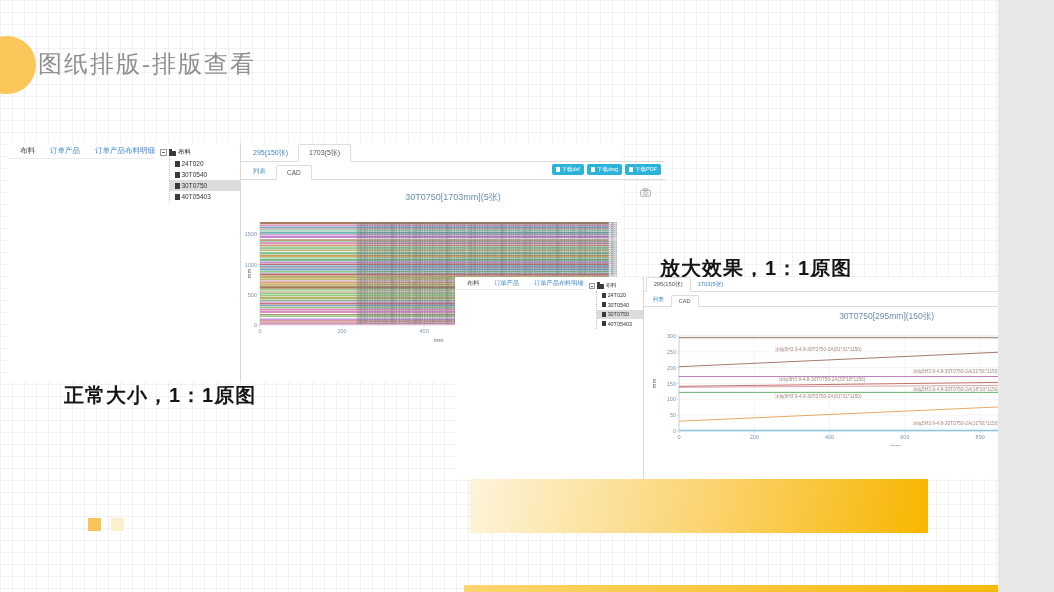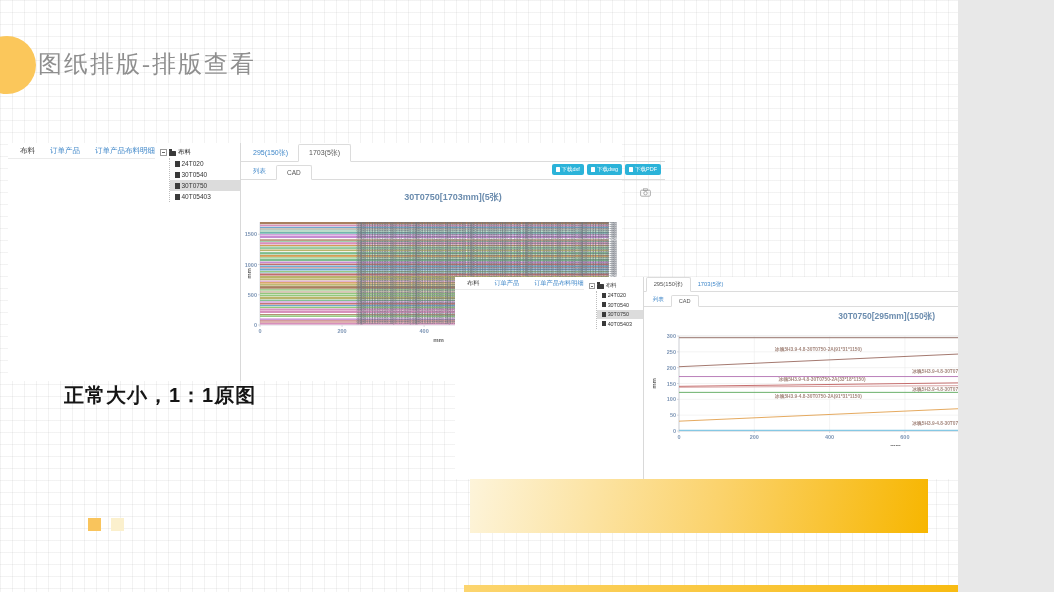--- a/index.html
+++ b/index.html
@@ -1,19 +1,19 @@
 <!DOCTYPE html>
 <html><head>
 <meta charset="utf-8">
 <style>
   html,body{margin:0;padding:0;background:#e8e8e8;font-family:"Liberation Sans",sans-serif;}
   .slide{position:relative;width:958px;height:592px;overflow:hidden;background-color:#ffffff;
     background-image:linear-gradient(rgba(185,185,185,.18) 1px,transparent 1px),
                      linear-gradient(90deg,rgba(185,185,185,.18) 1px,transparent 1px);
-    background-size:12px 12px;}
+    background-size:12px 12px;padding-left:40px;}
   .accent-circle{position:absolute;left:-22px;top:36px;width:58px;height:58px;border-radius:50%;background:#FBC75B;}
   .page-title{position:absolute;left:38px;top:48px;font-family:"Liberation Serif",serif;
     font-size:24px;color:#8f8f8f;letter-spacing:2px;}
   .caption{position:absolute;font-weight:700;color:#151515;font-size:20px;letter-spacing:1px;}
   .caption-normal{left:64px;top:382px;}
   .caption-zoom{left:660px;top:255px;}
 
   
   .appwin{position:absolute;background:#fff;display:flex;flex-direction:row;}
   .win1{left:8px;top:143px;width:614px;height:238px;z-index:1;}
@@ -52,21 +52,21 @@
     color:#555;border-radius:2px 2px 0 0;}
   .vtabs{position:relative;display:flex;align-items:flex-end;border-bottom:1px solid #dcdcdc;padding-left:2px;flex:none;}
   .win1 .vtabs{height:17px;font-size:6.5px;}
   .win2 .vtabs{height:14px;font-size:5.6px;}
   .btnrow{position:absolute;right:4px;display:flex;gap:3px;}
   .win1 .btnrow{top:2px;} .win2 .btnrow{top:2px;}
   .xbtn{display:inline-flex;align-items:center;gap:2px;background:#2BB3D9;color:#fff;border:none;
     border-radius:2px;padding:2.5px 4px;font-size:5.5px;line-height:1;cursor:pointer;font-family:inherit;}
   .win2 .xbtn{font-size:5px;padding:2px 3px;}
   .xbtn .ico{width:4px;height:5px;background:#fff;display:inline-block;border-radius:0.5px;}
-  .chartzone{position:relative;flex:1;font-weight:bold;}
+  .chartzone{position:relative;flex:1;}
   .ctitle{text-align:center;color:#6b8cae;}
   .win1 .ctitle{font-size:9px;margin-top:11px;}
   .win2 .ctitle{font-size:8.5px;margin-top:4px;}
   .camera{position:absolute;cursor:pointer;}
   .win1 .camera{right:14px;top:3px;}
   .win2 .camera{right:14px;top:8px;}
   .win1 .csvg{display:block;margin:12px 0 0 4px;}
   .win2 .csvg{display:block;margin:5px 0 0 6px;}
 
   
@@ -431,18 +431,19 @@
                 <text x="168.31304347826088" y="70.38333333333333" text-anchor="middle" font-size="4.8" fill="#a5887e">冰魄5H3.9-4.8-30T0750-2A(91*31*1150)</text>
                 <text x="305.74347826086955" y="96.66666666666667" text-anchor="middle" font-size="4.8" fill="#a5887e">冰魄5H3.9-4.8-30T0750-2A(31*91*1150)</text>
               </g>
             </svg>
         </div>
       </div>
     </div>
   </div>
 
   <div class="caption caption-normal">正常大小，1：1原图</div>
+  <div class="caption caption-zoom">放大效果，1：1原图</div>
 
   <div class="sq sq1"></div>
   <div class="sq sq2"></div>
   <div class="gradient-bar"></div>
   <div class="bottom-strip"></div>
 </div>
 
 </body></html>

